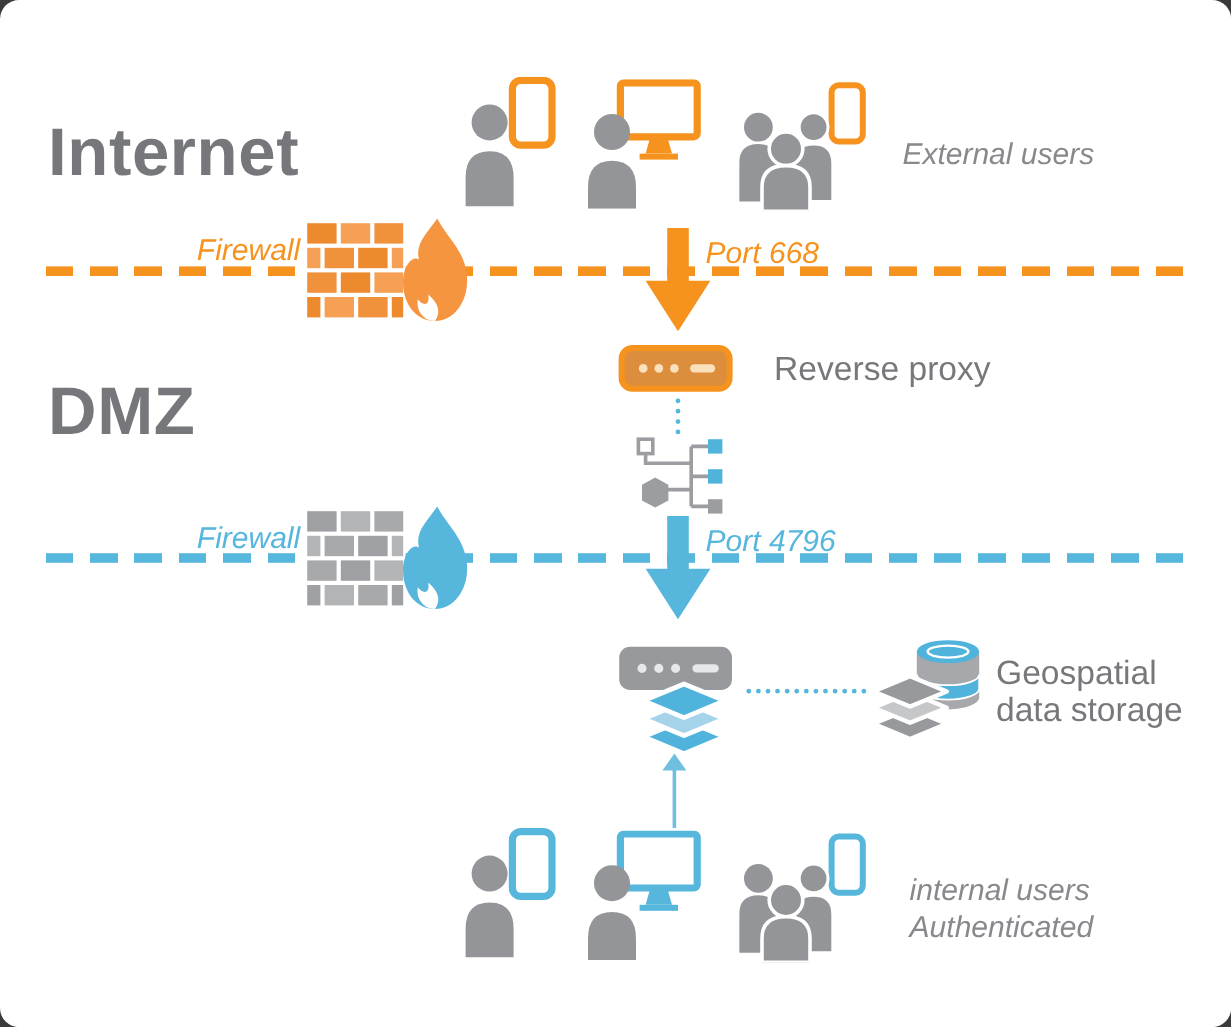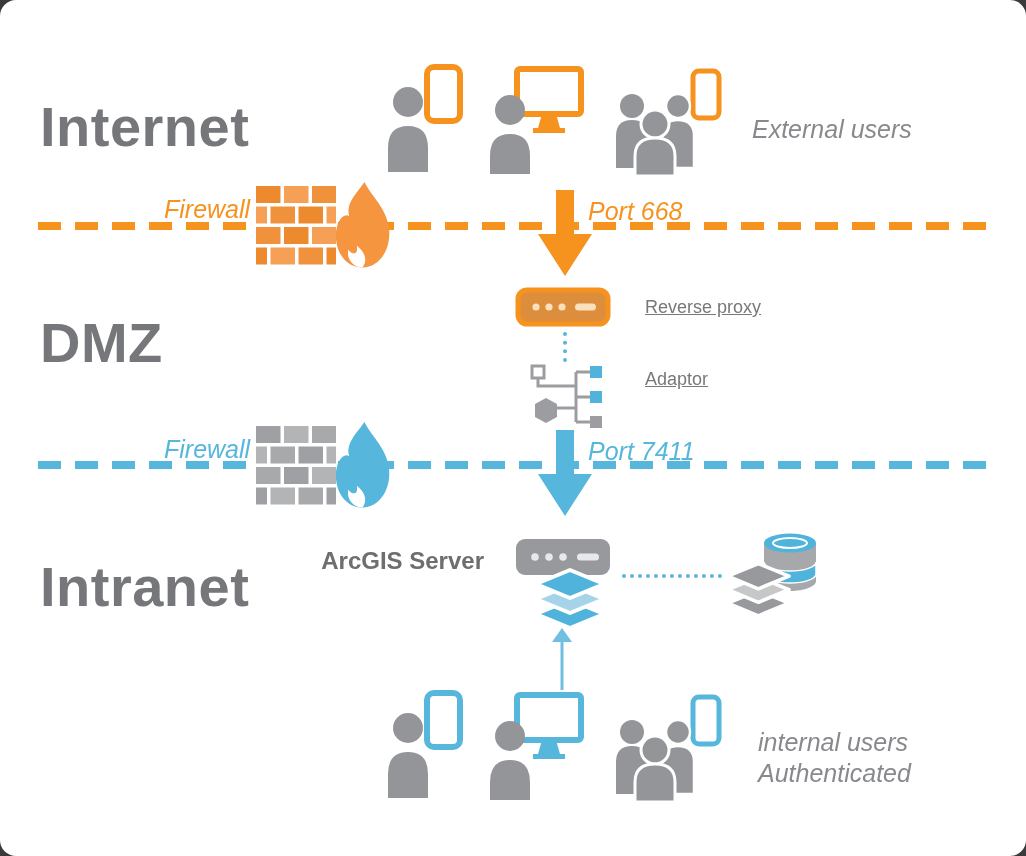--- a/index.html
+++ b/index.html
@@ -1,18 +1,18 @@
 <!DOCTYPE html>
 <html><head>
 <meta charset="utf-8">
 <style>
   html,body{margin:0;padding:0;background:#3a3a3c;font-family:"Liberation Sans",sans-serif;}
   #canvas{position:relative;width:1026px;height:856px;background:#ffffff;border-radius:16px;overflow:hidden;}
   .zone-label{position:absolute;font-size:56px;font-weight:600;color:#76777A;letter-spacing:.5px;line-height:1.1;}
-  .caption{position:absolute;font-size:18px;color:#77787B;line-height:31px;text-decoration:underline;}
+  .caption{position:absolute;font-size:28px;color:#77787B;line-height:31px;}
   .caption-sm{position:absolute;font-size:25px;line-height:31px;color:#87898C;}
   .it{font-style:italic;}
   .orange{color:#F6921E;}
   .blue{color:#56B6DC;}
   .server-caption{position:absolute;font-size:24px;line-height:30px;font-weight:700;color:#6D6E70;text-align:right;}
   .dash-line{position:absolute;height:8px;width:950px;z-index:1;}
   .dash-orange{background:repeating-linear-gradient(90deg,#F6921E 0 23px,transparent 23px 37px);}
   .dash-blue{background:repeating-linear-gradient(90deg,#56B6DC 0 23px,transparent 23px 37px);}
   .dot-v{position:absolute;width:0;border-left:4px dotted #56B6DC;z-index:2;}
   .dot-h{position:absolute;height:0;border-top:4px dotted #56B6DC;z-index:2;}
@@ -22,21 +22,20 @@
   .fw-b .bA{fill:#9EA0A3}.fw-b .bB{fill:#B2B4B6}.fw-b .bC{fill:#A7A9AB}.fw-b .flame{fill:#56B6DC}
   .person{fill:#939598;}
 </style>
 </head>
 <body>
 
 <div id="canvas">
 
   <div class="zone-label" style="left:40px;top:96px">Internet</div>
   <div class="zone-label" style="left:40px;top:312px">DMZ</div>
-  <div class="zone-label" style="left:40px;top:556px">Intranet</div>
 
   <div class="icon" style="left:386px;top:64px">
     <svg width="78" height="108" viewBox="0 0 78 108">
       <rect x="41" y="3" width="33" height="54" rx="7" fill="#fff" stroke="#F6921E" stroke-width="6"></rect>
       <circle class="person" cx="22" cy="38" r="15"></circle>
       <path class="person" d="M2,108 V84 Q2,62 22,62 Q42,62 42,84 V108 Z"></path>
     </svg>
   </div>
   <div class="icon" style="left:486px;top:66px">
     <svg width="100" height="108" viewBox="0 0 100 108">
@@ -118,21 +117,20 @@
         <path d="M18,44 H48"></path>
       </g>
       <rect x="4" y="2" width="12" height="12" fill="#fff" stroke="#9B9DA0" stroke-width="3"></rect>
       <rect x="62" y="2" width="12" height="12" fill="#4FB3DC"></rect>
       <rect x="62" y="27" width="12" height="12" fill="#4FB3DC"></rect>
       <rect x="62" y="52" width="12" height="12" fill="#9B9DA0"></rect>
       <path d="M18,34 l11,6 v13 l-11,6 -11,-6 V40 Z" fill="#9B9DA0"></path>
     </svg>
   </div>
   <div class="caption" style="left:645px;top:364px">
-    <div>Adaptor</div>
   </div>
 
   <div class="dash-line dash-blue" style="left:38px;top:461px"></div>
   <div class="caption-sm it blue" style="left:164px;top:434px">Firewall</div>
   <div class="icon fw-b" style="left:254px;top:420px">
     <svg width="142" height="92" viewBox="0 0 142 92">
       <rect x="0" y="4" width="84" height="84" fill="#ffffff"></rect>
       <g transform="translate(2,6)">
         <rect x="0" y="0" width="24.5" height="17" class="bA"></rect>
           <rect x="28" y="0" width="24.5" height="17" class="bB"></rect>
@@ -153,24 +151,23 @@
         <path class="flame" d="M32,0 C40,16 56,28 58,50 C60,72 47,90 30,90 C14,90 2,76 2,56 C2,42 10,32 16,36 C12,22 24,12 32,0 Z"></path>
         <path d="M30,90 C20,90 13,81 15,71 C19,77 26,77 24,67 C32,73 36,82 30,90 Z" fill="#fff"></path>
       </g>
     </svg>
   </div>
   <div class="icon" style="left:535px;top:430px">
     <svg width="60" height="86" viewBox="0 0 60 86">
         <path d="M21,0 h18 v44 h18 L30,86 L3,44 h18 Z" fill="#56B6DC"></path>
       </svg>
   </div>
-  <div class="caption-sm it blue" style="left:588px;top:436px">Port 7411</div>
+  <div class="caption-sm it blue" style="left:588px;top:436px">Port 4796</div>
 
   <div class="server-caption" style="left:296px;top:546px;width:188px">
-    <div>ArcGIS Server</div>
   </div>
 
   <div class="icon" style="left:515px;top:537px">
     <svg width="96" height="40" viewBox="0 0 96 40">
       <rect x="1" y="2" width="94" height="36" rx="9" fill="#97999C"></rect>
       <circle cx="20" cy="20" r="3.8" fill="#E7E8E9"></circle>
         <circle cx="34" cy="20" r="3.8" fill="#E7E8E9"></circle>
         <circle cx="48" cy="20" r="3.8" fill="#E7E8E9"></circle>
       <rect x="62" y="16.5" width="22" height="7" rx="3.5" fill="#E7E8E9"></rect>
     </svg>
@@ -196,20 +193,24 @@
         <ellipse cx="28" cy="11" rx="17" ry="5" fill="none" stroke="#fff" stroke-width="2"></ellipse>
       </g>
       <g transform="translate(0,28) scale(0.9)">
         <g stroke="#fff" stroke-width="4" stroke-linejoin="round">
           <path d="M36,34 L70,48 36,62 2,48 Z" fill="#97999C"></path>
           <path d="M36,19 L70,33 36,47 2,33 Z" fill="#C6C7C9"></path>
           <path d="M36,4 L70,18 36,32 2,18 Z" fill="#97999C"></path>
         </g>
       </g>
     </svg>
+  </div>
+  <div class="caption" style="left:830px;top:545px">
+    <div>Geospatial</div>
+    <div>data storage</div>
   </div>
 
   <div class="icon" style="left:552px;top:628px">
     <svg width="20" height="62" viewBox="0 0 20 62">
       <path d="M10,0 L20,14 H11.5 V62 H8.5 V14 H0 Z" fill="#6FBFE0"></path>
     </svg>
   </div>
 
   <div class="icon" style="left:386px;top:690px">
     <svg width="78" height="108" viewBox="0 0 78 108">

